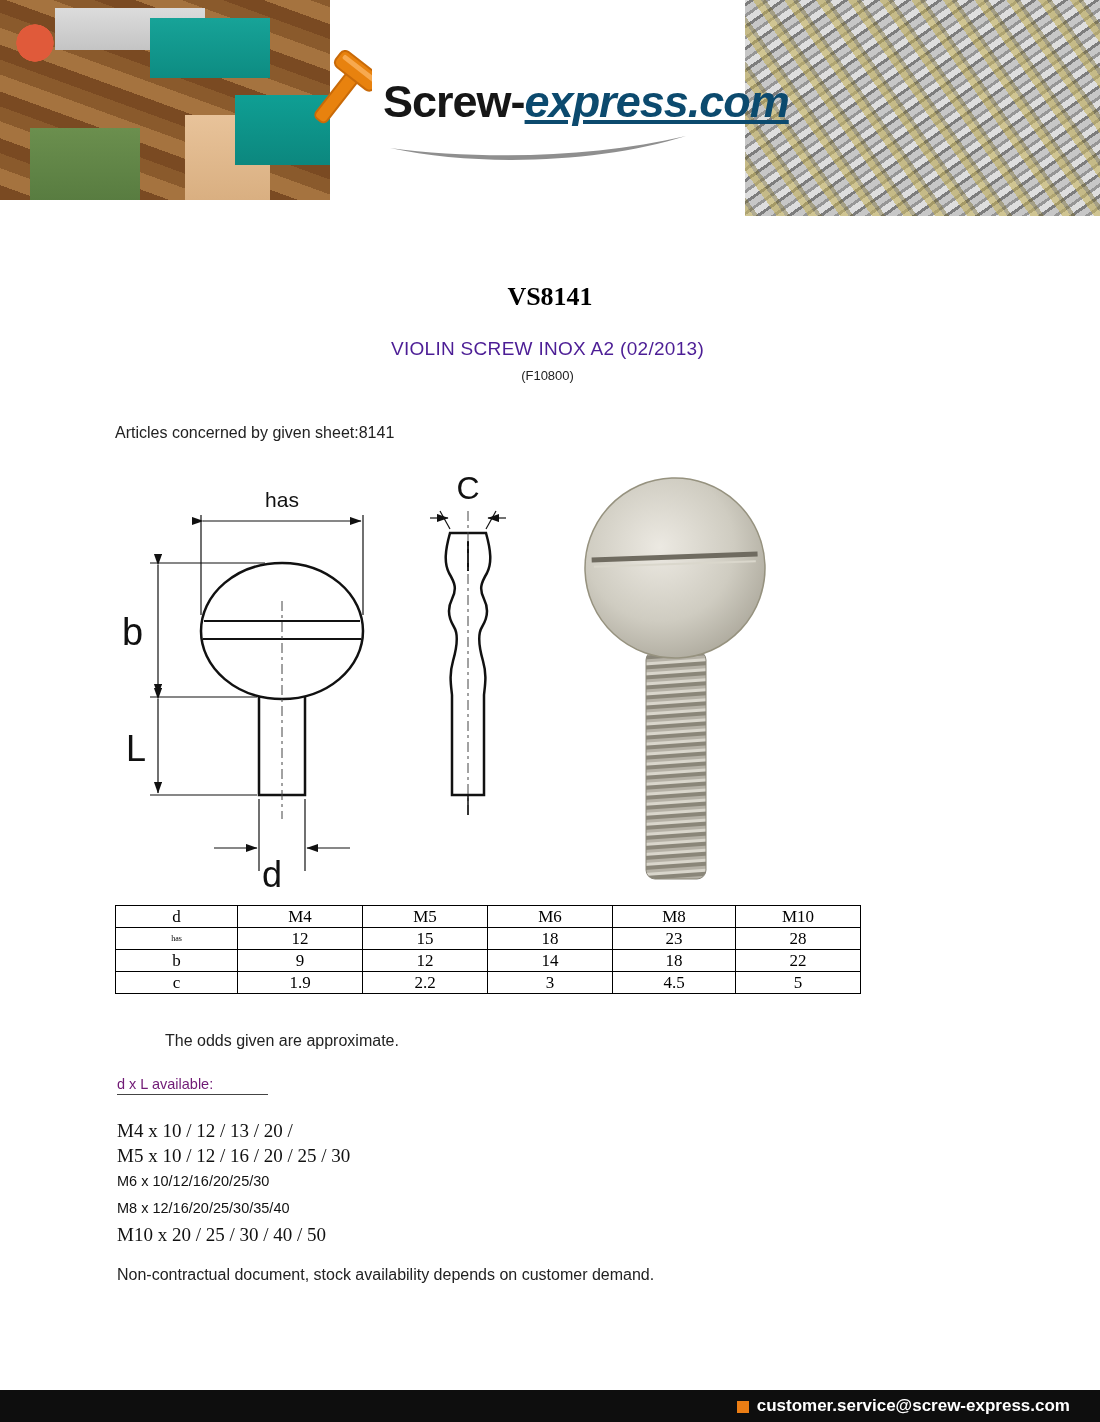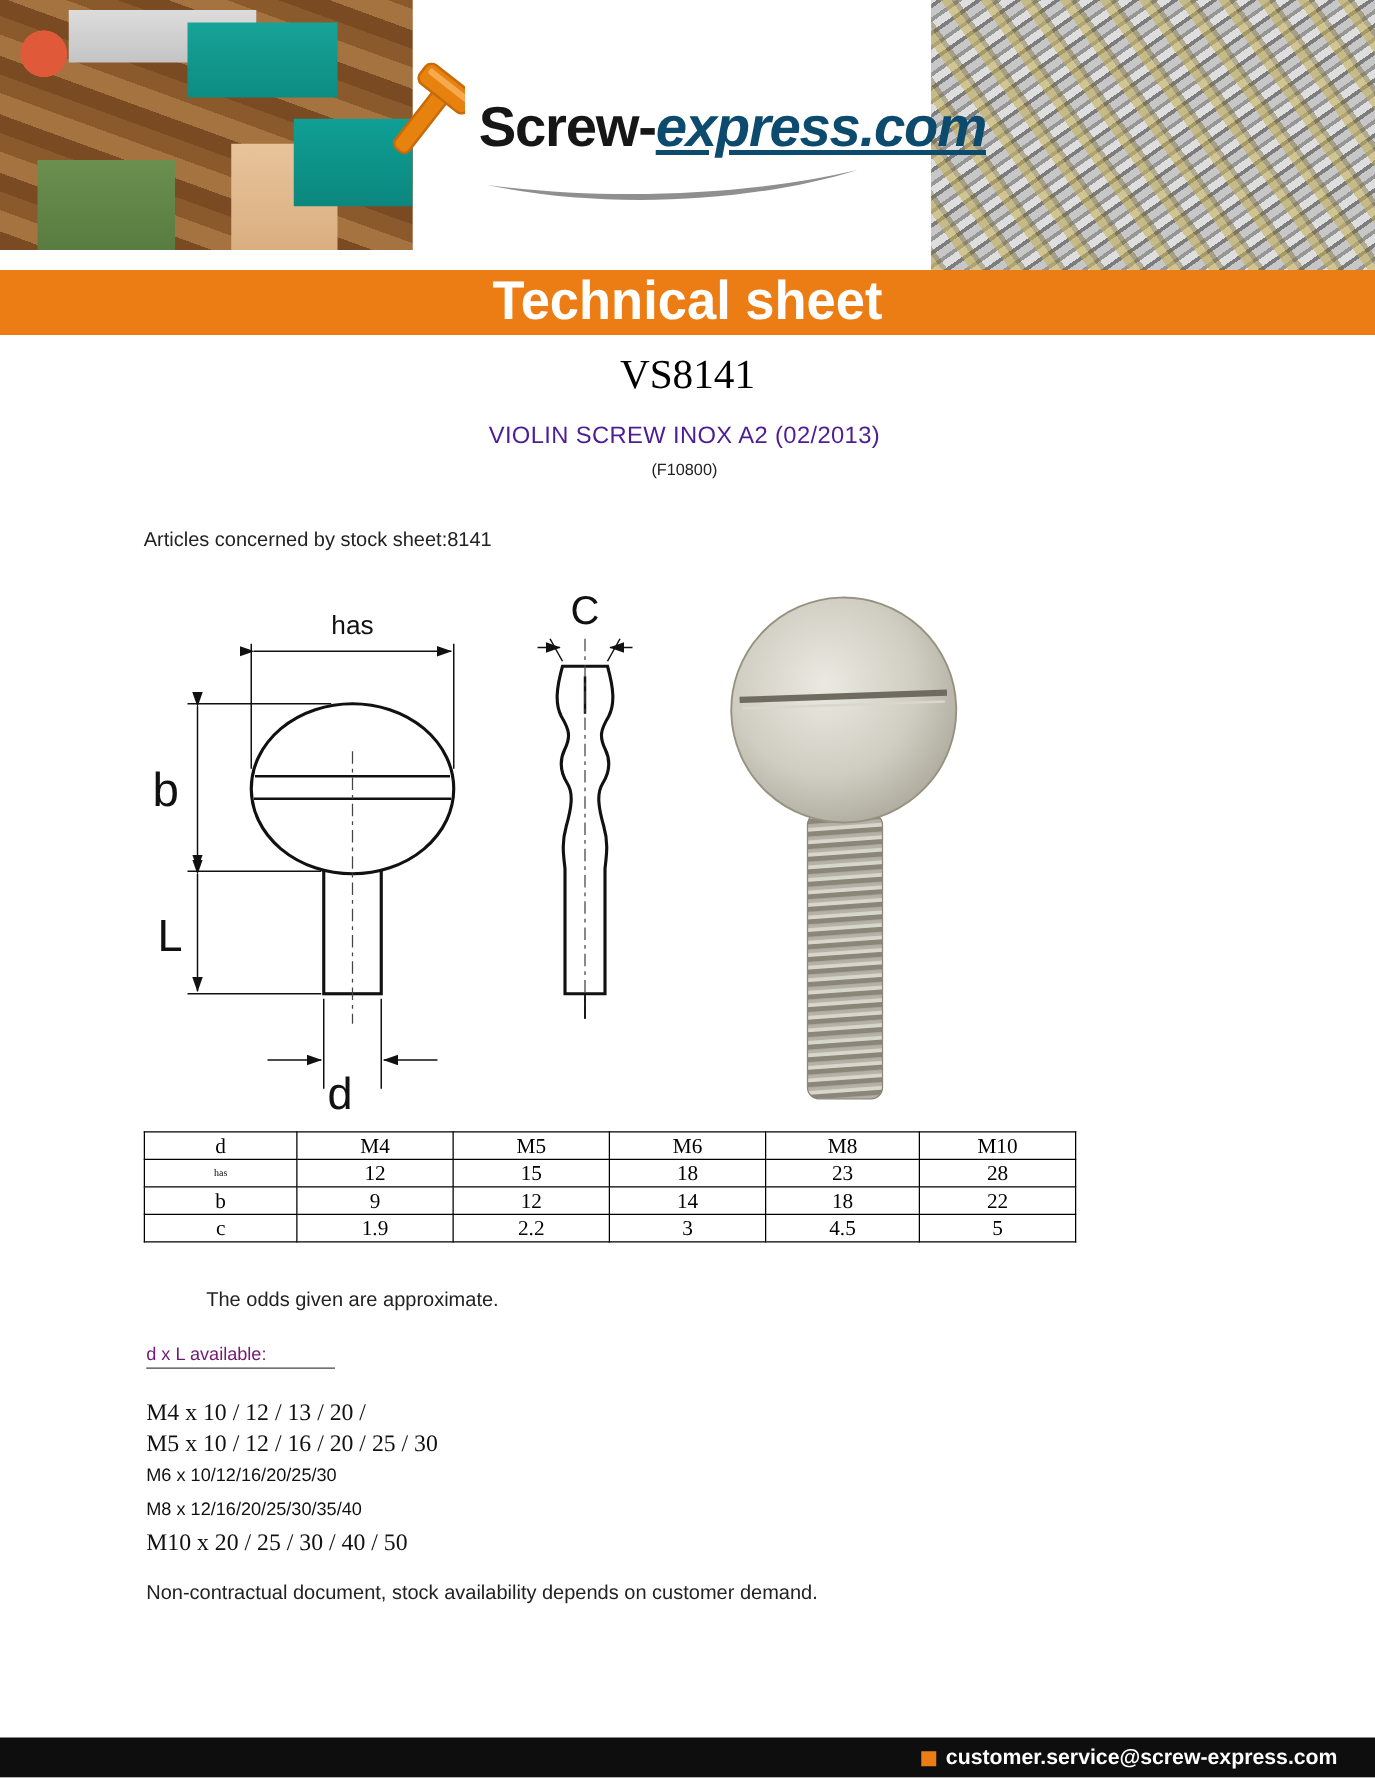--- a/index.html
+++ b/index.html
@@ -44,21 +44,21 @@
   }
   .banner-text {
     width:100%; text-align:center; line-height:50px;
     font-size:42px; font-weight:bold; color:#ffffff; letter-spacing:0px;
     transform:scaleY(1.04);
   }
 
   
   .doc-ref {
     position:absolute; left:0; top:282px; width:1100px; text-align:center;
-    font-family:"Liberation Serif", serif; font-weight:normal; font-size:33px; color:#000;
+    font-family:"Liberation Serif", serif; font-weight:bold; font-size:26px; color:#000;
   }
   .doc-title1 {
     position:absolute; left:0; top:338px; width:1095px; text-align:center;
     font-size:19px; color:#4c1d95; letter-spacing:.3px;
   }
   .doc-title2 {
     position:absolute; left:0; top:368px; width:1095px; text-align:center;
     font-size:13px; color:#222;
   }
   .articles-line { position:absolute; left:115px; top:424px; font-size:16px; color:#222; }
@@ -117,28 +117,25 @@
   </div>
   <div class="logo">
     <span class="lg-black">Screw-</span><span class="lg-orange">express.com</span>
   </div>
   <div class="swoosh">
     <svg width="300" height="36" viewBox="0 0 300 36">
       <path d="M2,16 C95,36 215,30 298,4 C205,26 92,28 2,16 Z" fill="#8f8f8f"></path>
     </svg>
   </div>
 
-  <div class="banner">
-    <div class="banner-text">Technical sheet</div>
-  </div>
 
   <div class="doc-ref">VS8141</div>
   <div class="doc-title1">VIOLIN SCREW INOX A2 (02/2013)</div>
   <div class="doc-title2">(F10800)</div>
-  <div class="articles-line">Articles concerned by stock sheet:8141</div>
+  <div class="articles-line">Articles concerned by given sheet:8141</div>
 
   <div class="diagram">
     <svg width="700" height="432" viewBox="0 0 700 432">
       <defs>
         <marker id="arr" markerWidth="11" markerHeight="8" refX="9.5" refY="3.5" orient="auto">
           <path d="M0,0 L10,3.5 L0,7 Z" fill="#111"></path>
         </marker>
         <radialGradient id="headGrad" cx="42%" cy="38%" r="75%">
           <stop offset="0%" stop-color="#ece9e2"></stop>
           <stop offset="55%" stop-color="#cfccc1"></stop>

